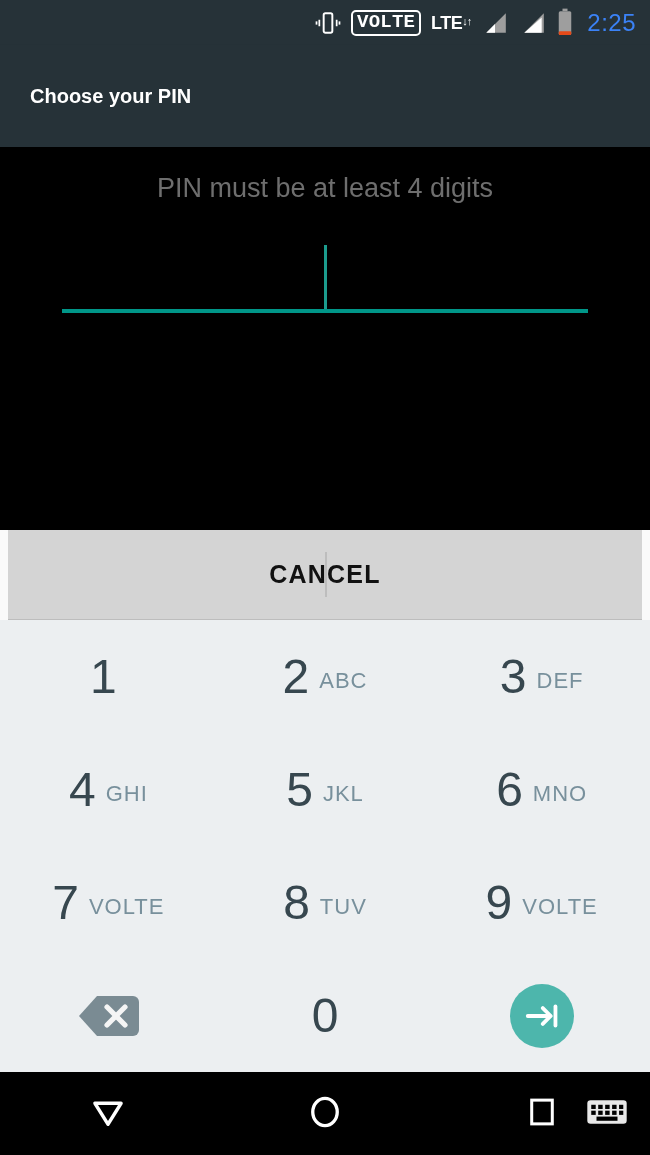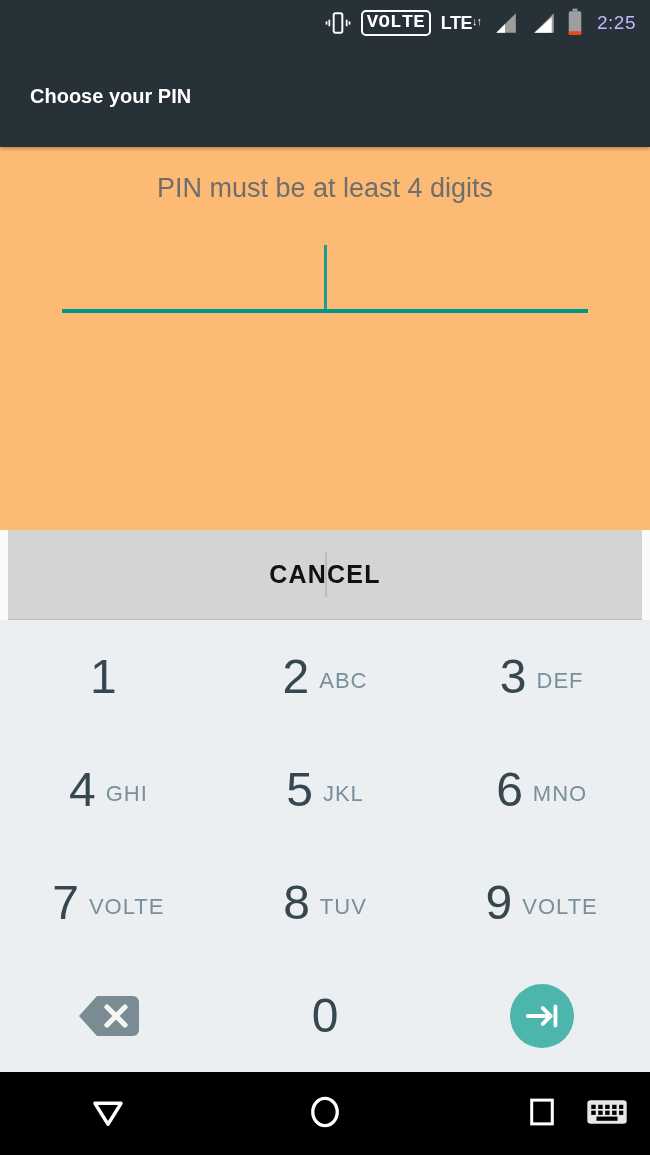--- a/index.html
+++ b/index.html
@@ -40,22 +40,22 @@
     font-family: Liberation Mono, monospace;
   }
   .lte-block {
     display: flex; flex-direction: row;
     align-items: center; justify-content: center;
     color: #fff; line-height: 1;
   }
   .lte-text { font-size: 18px; font-weight: bold; letter-spacing: -0.5px; }
   .lte-arrows { font-size: 11px; margin-top: -3px; letter-spacing: -1px; }
   .clock {
-    color: #c4b5fd;
-    font-size: 19px;
+    color: #3b82f6;
+    font-size: 24px;
     line-height: 1;
     margin-left: 4px;
     letter-spacing: 0.5px;
   }
 
   
   .app-bar {
     height: 102px;
     background: #263238;
     display: flex;
@@ -67,21 +67,21 @@
   }
   .app-title {
     color: #FFFFFF;
     font-size: 20px;
     font-weight: bold;
   }
 
   
   .content {
     flex: 1 1 auto;
-    background: #fdba74;
+    background: #000000;
     position: relative;
   }
   .hint {
     text-align: center;
     color: #6E6E6E;
     font-size: 27px;
     padding-top: 26px;
   }
   .pin-field {
     position: absolute;

